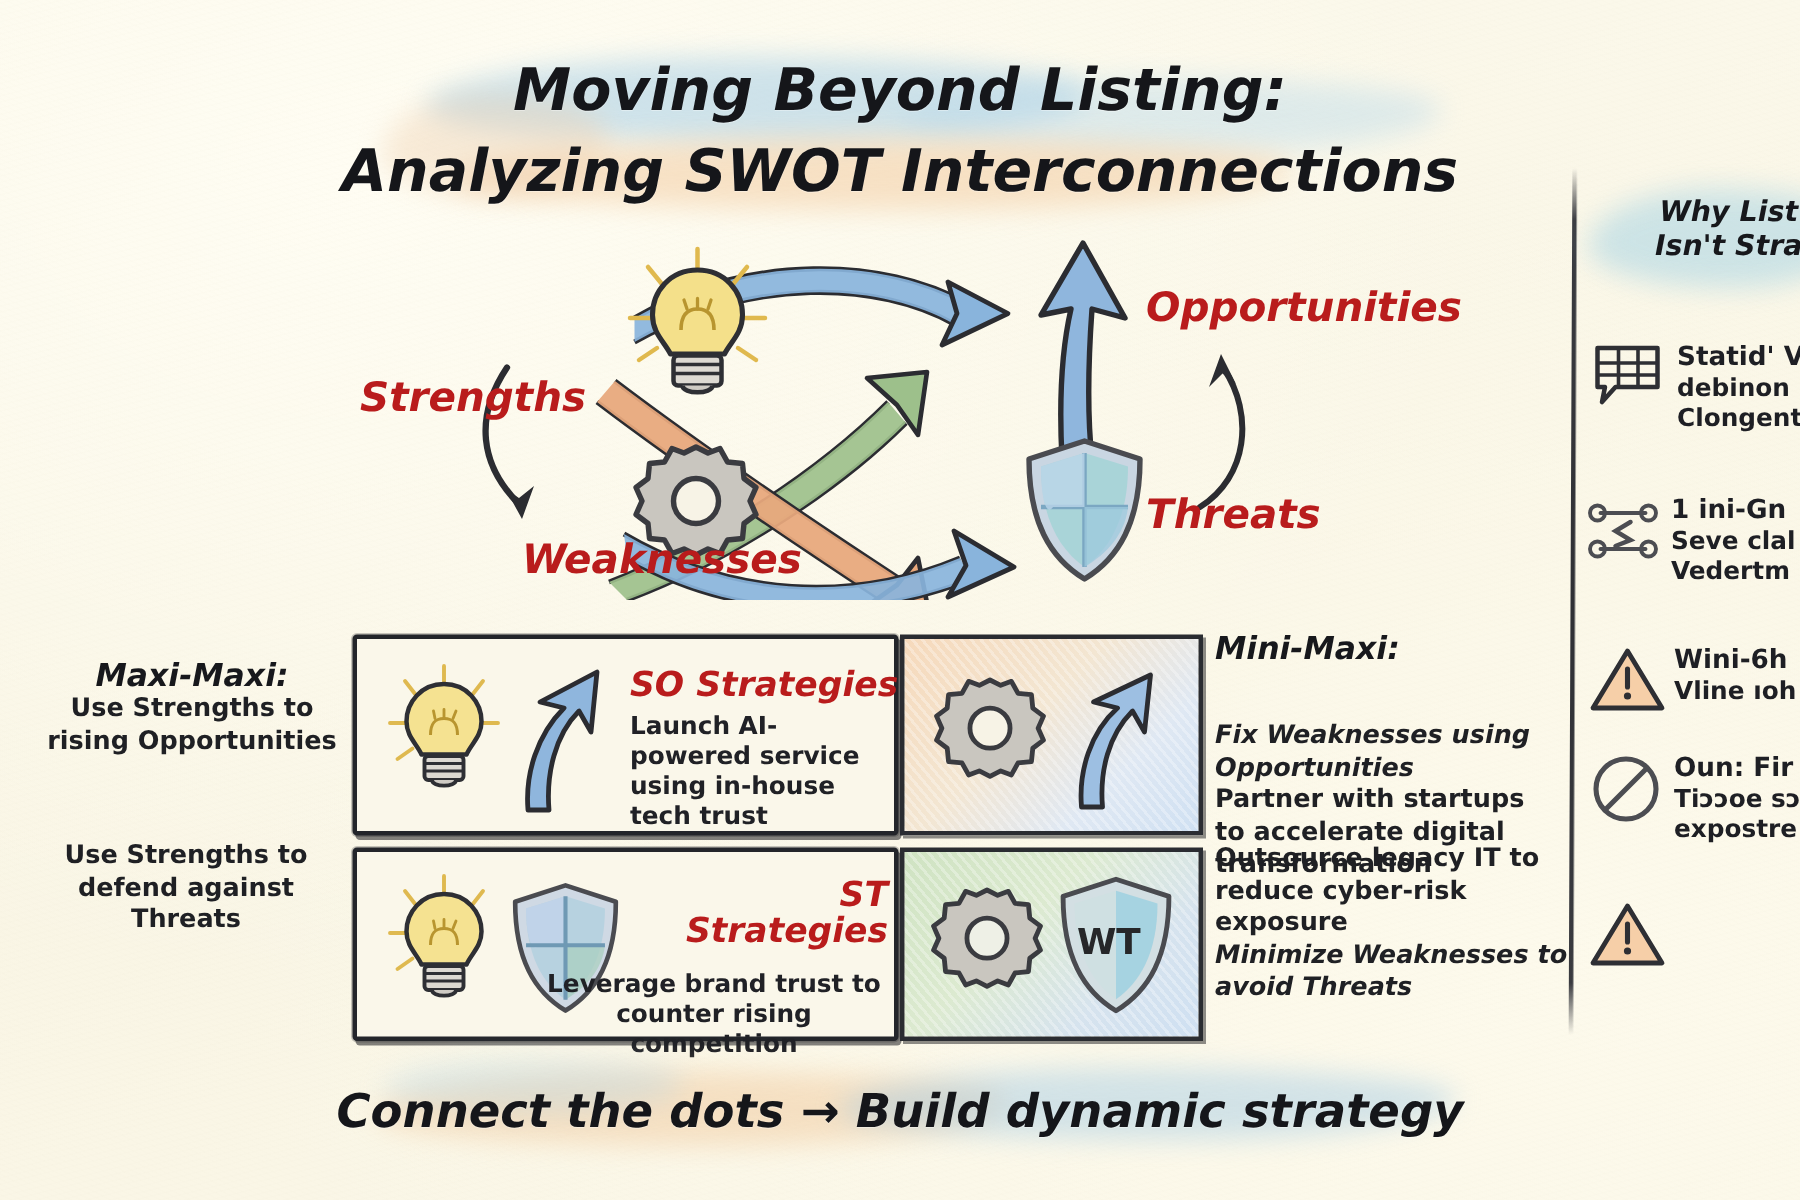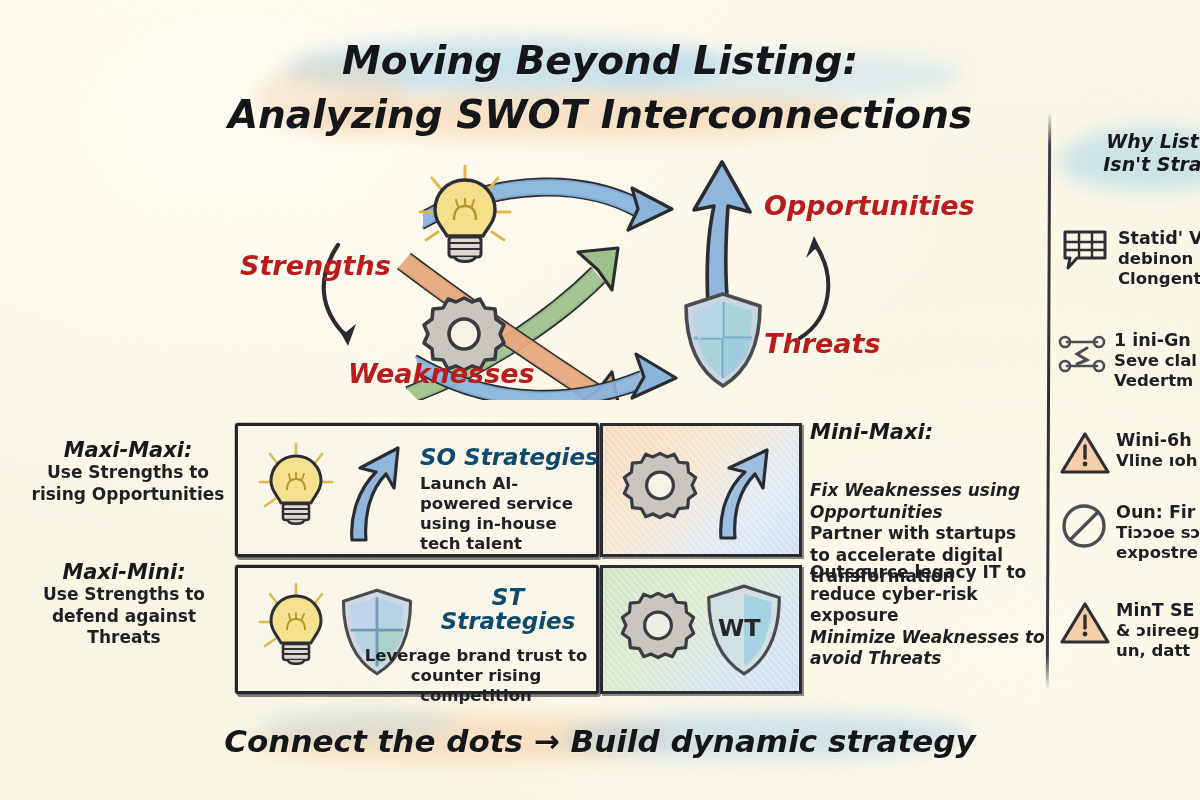--- a/index.html
+++ b/index.html
@@ -47,21 +47,21 @@
   }
   .quad-body{
     font-weight:700;font-size:17px;line-height:21.5px;color:#1f2024;
     font-style:normal;
   }
   .side-note-head{
     font-weight:700;font-style:italic;font-size:19px;line-height:23px;color:#17181c;
     text-align:center;white-space:nowrap;
   }
   .box-title{
-    font-weight:700;font-style:italic;font-size:23px;color:#0c4a6e;
+    font-weight:700;font-style:italic;font-size:23px;color:#b91c1c;
     white-space:nowrap;
   }
   .box-sub{
     font-weight:700;font-size:16.5px;line-height:20px;color:#202126;
   }
 
   
   .sbox{
     position:absolute;
     border:3px solid #23252a;
@@ -207,21 +207,21 @@
     <path d="M33,50 C33,42 36,39 42,39 C48,39 51,42 51,50" fill="none" stroke="#b8952f" stroke-width="2"></path>
     <path d="M36,39 L35,34 M42,39 L42,33 M48,39 L50,34" stroke="#b8952f" stroke-width="1.9" stroke-linecap="round"></path>
     <rect x="29" y="64" width="26" height="16" rx="2.5" fill="#ddd9d2" stroke="#2e2f34" stroke-width="2.6"></rect>
     <path d="M29,69 H55 M29,74 H55" stroke="#2e2f34" stroke-width="1.9"></path>
     <path d="M34,80 C34,85 50,85 50,80" fill="#cfcbc4" stroke="#2e2f34" stroke-width="2.6" stroke-linejoin="round"></path>
   </svg>
   <svg class="abs" style="left:98px;top:16px;width:78px;height:100px;" viewBox="0 0 78 100">
     <path d="M16,98 C14,74 22,48 40,30 L24,26 L62,6 L58,46 L50,32 C34,48 28,74 30,98 Z" fill="#8fb6dd" stroke="#2b2c31" stroke-width="3.2" stroke-linejoin="round"></path>
   </svg>
   <div class="abs box-title" style="left:182px;top:18px;">SO Strategies</div>
-  <div class="abs box-sub" style="left:182px;top:48px;width:166px;">Launch AI-powered service using in-house tech talent</div>
+  <div class="abs box-sub" style="left:182px;top:48px;width:166px;">Launch AI-powered service using in-house tech trust</div>
 </div>
 
 <div class="tile" style="left:600px;top:423px;width:196px;height:128px;background:linear-gradient(135deg,#f6d9bb 0%,#f3e6d2 42%,#dfe8f3 72%,#cfe0f2 100%);">
   <div class="hatch"></div>
   <svg class="abs" style="left:16px;top:22px;width:82px;height:82px;" viewBox="0 0 92 92">
     <path d="M46,6 L54,10 L62,7 L67,16 L77,17 L78,27 L86,33 L82,42 L86,51 L78,57 L77,67 L67,68 L62,77 L54,74 L46,78
              L38,74 L30,77 L25,68 L15,67 L14,57 L6,51 L10,42 L6,33 L14,27 L15,17 L25,16 L30,7 L38,10 Z" fill="#c9c6bf" stroke="#3a3b40" stroke-width="3.6" stroke-linejoin="round"></path>
     <circle cx="46" cy="42" r="15" fill="#f7f3e6" stroke="#3a3b40" stroke-width="3.6"></circle>
   </svg>
   <svg class="abs" style="left:104px;top:18px;width:74px;height:96px;" viewBox="0 0 74 96">
@@ -229,21 +229,20 @@
   </svg>
 </div>
 
 <div class="abs" style="left:810px;top:420px;width:230px;">
   <div class="quad-head">Mini-Maxi:</div>
   <div class="quad-body" style="font-style:italic;margin-top:36px;">Fix Weaknesses using Opportunities</div>
   <div class="quad-body">Partner with startups to accelerate digital transformation</div>
 </div>
 
 <div class="abs" style="left:18px;top:560px;width:212px;text-align:center;">
-  <div class="quad-head">Maxi-Mini:</div>
   <div class="quad-body">Use Strengths to defend against Threats</div>
 </div>
 
 <div class="sbox" style="left:235px;top:565px;width:358px;height:123px;background:#faf7ea;">
   <svg class="abs" style="left:16px;top:12px;width:84px;height:100px;" viewBox="0 0 84 100">
     <g stroke="#dfb94f" stroke-width="2.6" stroke-linecap="round">
       <line x1="42" y1="4" x2="42" y2="15"></line>
       <line x1="16" y1="14" x2="23" y2="23"></line>
       <line x1="68" y1="14" x2="61" y2="23"></line>
       <line x1="6" y1="42" x2="17" y2="42"></line>
@@ -256,21 +255,21 @@
     <path d="M29,69 H55 M29,74 H55" stroke="#2e2f34" stroke-width="1.9"></path>
     <path d="M34,80 C34,85 50,85 50,80" fill="#cfcbc4" stroke="#2e2f34" stroke-width="2.6" stroke-linejoin="round"></path>
   </svg>
   <svg class="abs" style="left:100px;top:18px;width:78px;height:92px;" viewBox="0 0 86 100">
     <path d="M43,4 L80,16 C80,58 66,82 43,96 C20,82 6,58 6,16 Z" fill="#cfd9e4" stroke="#4a4b50" stroke-width="3.4" stroke-linejoin="round"></path>
     <path d="M43,12 L72,21 C72,55 60,76 43,88 C26,76 14,55 14,21 Z" fill="#b7d2e0"></path>
     <path d="M43,12 L14,21 C14,40 18,55 24,48 L43,48 Z" fill="#c2d4ea" opacity=".85"></path>
     <path d="M43,48 L72,48 C70,66 58,79 43,88 Z" fill="#a8cfbe" opacity=".7"></path>
     <path d="M43,12 L43,88 M14,48 L72,48" stroke="#6f99b4" stroke-width="3"></path>
   </svg>
-  <div class="abs" style="left:186px;top:16px;width:168px;text-align:center;">
+  <div class="abs" style="left:186px;top:16px;width:168px;text-align:right;">
     <div class="box-title">ST</div>
     <div class="box-title" style="margin-top:-2px;">Strategies</div>
   </div>
   <div class="abs box-sub" style="left:122px;top:78px;width:232px;text-align:center;">Leverage brand trust to counter rising competition</div>
 </div>
 
 <div class="tile" style="left:600px;top:565px;width:196px;height:123px;background:linear-gradient(135deg,#cfe3c2 0%,#dcead0 40%,#d6e3ee 72%,#cfe0f2 100%);">
   <div class="hatch"></div>
   <svg class="abs" style="left:14px;top:20px;width:82px;height:82px;" viewBox="0 0 92 92">
     <path d="M46,6 L54,10 L62,7 L67,16 L77,17 L78,27 L86,33 L82,42 L86,51 L78,57 L77,67 L67,68 L62,77 L54,74 L46,78
@@ -364,25 +363,20 @@
   </div>
 
   <div class="side-item" style="left:12px;top:500px;width:175px;">
     <div class="side-ico">
       <svg width="52" height="46" viewBox="0 0 52 46">
         <path d="M26,4 L49,42 H3 Z" fill="#f6cfa8" stroke="#2e2f34" stroke-width="3.2" stroke-linejoin="round"></path>
         <path d="M26,16 V28" stroke="#2e2f34" stroke-width="3.4" stroke-linecap="round"></path>
         <circle cx="26" cy="34" r="2.4" fill="#2e2f34"></circle>
       </svg>
     </div>
-    <div class="side-txt">
-      <span class="h">MinT SE</span>
-      <span>&amp; ɔıireeɡ</span><br>
-      <span>un, datt</span>
-    </div>
   </div>
 </div>
 
 <div class="wash" style="left:250px;top:714px;width:420px;height:50px;background:#f1cda4;opacity:.55;"></div>
 <div class="wash" style="left:560px;top:712px;width:410px;height:48px;background:#a9cde4;opacity:.50;"></div>
 <div class="wash" style="left:255px;top:706px;width:200px;height:36px;background:#b4d6e8;opacity:.35;"></div>
 
 <div class="abs" style="left:200px;top:718px;width:800px;text-align:center;">
   <span class="title" style="font-size:31px;line-height:46px;">Connect the dots → Build dynamic strategy</span>
 </div>

